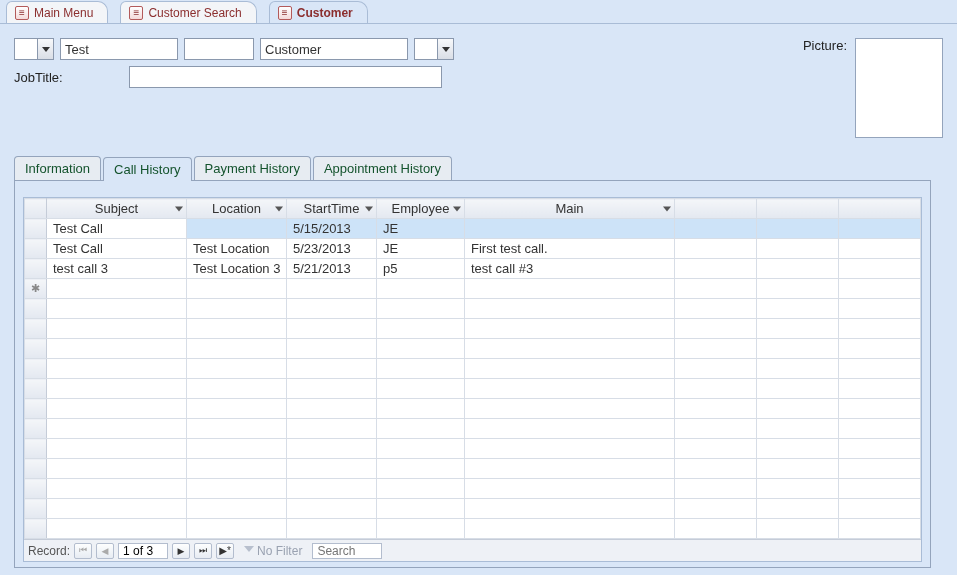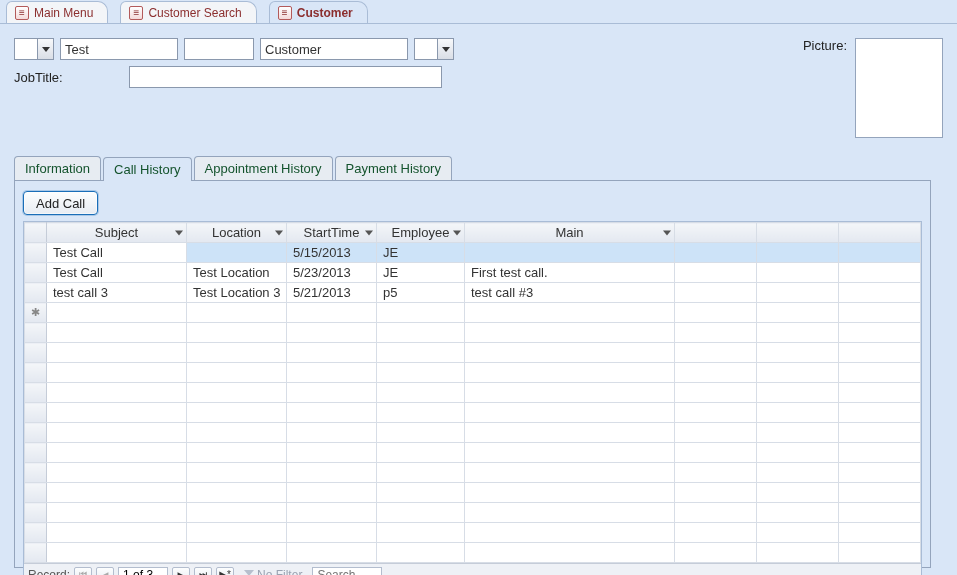--- a/index.html
+++ b/index.html
@@ -298,32 +298,27 @@
 
   <div class="tab-ctl">
     <div class="tab-strip">
       <div class="tabbtn">
           <span>Information</span>
         </div>
       <div class="tabbtn active">
           <span>Call History</span>
         </div>
       <div class="tabbtn">
+          <span>Payment History</span>
+        </div>
+      <div class="tabbtn">
           <span>Appointment History</span>
-        </div>
-      <div class="tabbtn">
-          <span>Payment History</span>
         </div>
     </div>
     <div class="tab-page">
-      <div>
-        <button class="btn primary">
-            <span>Add Call</span>
-          </button>
-      </div>
 
       <div class="grid-wrap">
         <div class="grid-scroll">
           <table class="grid">
             <colgroup>
               <col class="sel">
                 <col class="subj">
                 <col class="loc">
                 <col class="start">
                 <col class="emp">

